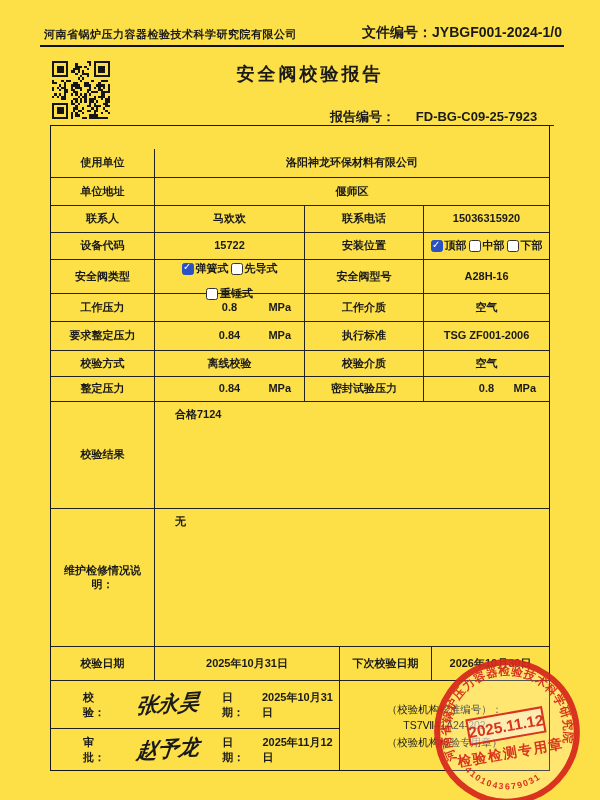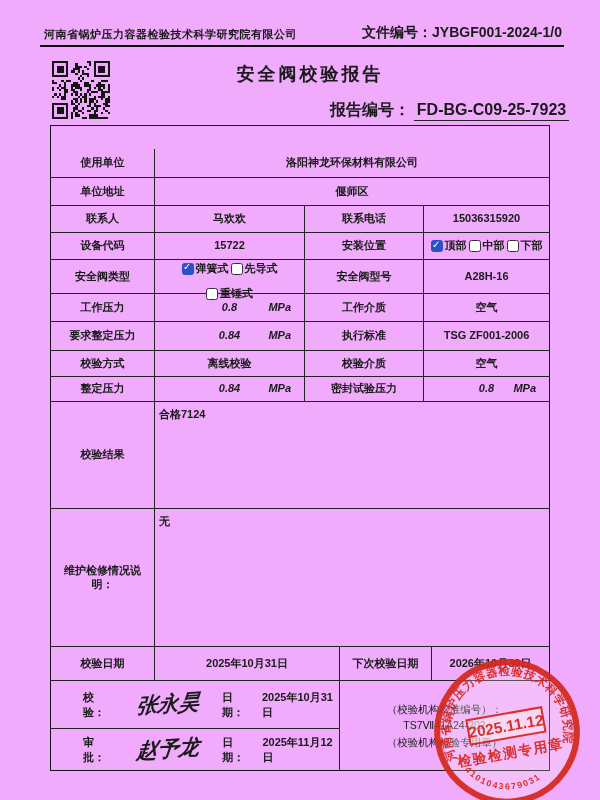--- a/index.html
+++ b/index.html
@@ -2,49 +2,49 @@
 <html><head>
 <meta charset="utf-8">
 <style>
   html,body{margin:0;padding:0;}
   body{
     width:600px;height:800px;overflow:hidden;
     background:#f5f4f0;color:#1a1a1a;
     font-family:"Liberation Sans","DejaVu Sans",sans-serif;
     position:relative;
   }
-  .page{position:absolute;inset:0;background:#f0abfc;}
+  .page{position:absolute;inset:0;background:#fde047;}
 
   
   .doc-header{position:absolute;top:24px;left:44px;right:38px;display:flex;justify-content:space-between;align-items:flex-end;}
   .doc-header .company{font-size:11px;font-weight:700;letter-spacing:.5px;}
   .doc-header .docno{font-size:14px;font-weight:700;}
   .head-rule{position:absolute;top:45px;left:40px;right:36px;height:0;border-top:2.6px solid #111;}
 
   
   .qr{position:absolute;top:61px;left:52px;width:58px;height:58px;}
   .title{position:absolute;top:62px;left:10px;width:100%;text-align:center;font-size:18px;font-weight:700;letter-spacing:3px;}
-  .report-no-line{position:absolute;top:100px;left:330px;font-size:16px;font-weight:700;}
+  .report-no-line{position:absolute;top:108px;left:330px;font-size:13px;font-weight:700;}
   .report-no-val{display:inline-block;min-width:155px;border-bottom:1.6px solid #222;text-align:center;padding-bottom:1px;margin-left:4px;}
 
   
   .tbl{position:absolute;top:125px;left:50px;width:500px;border:1.8px solid #161616;box-sizing:border-box;background:transparent;}
   .tr{display:flex;border-top:1.5px solid #222;}
   .tr.first{border-top:none;margin-top:23px;}
   .td{border-left:1.5px solid #222;display:flex;align-items:center;justify-content:center;
       font-size:11px;font-weight:700;text-align:center;padding:2px 4px;box-sizing:border-box;min-width:0;line-height:1.25;}
   .td.nb{border-left:none;}
   .c1{width:103px;flex:none;}
   .c2{width:150px;flex:none;}
   .c3{width:119px;flex:none;}
   .c4{flex:1;}
   .cd2{width:185px;flex:none;}
   .cd3{width:92px;flex:none;}
-  .topleft{align-items:flex-start;justify-content:flex-start;padding:6px 4px;text-align:left;}
-  .val{position:relative;font-style:italic;}
+  .topleft{align-items:flex-start;justify-content:flex-start;padding:6px 20px;text-align:left;}
+  .val{position:relative;}
   .unit{position:absolute;right:13px;font-weight:700;}
   .wrapc{flex-wrap:wrap;row-gap:11px;}
 
   
   .opt{display:inline-flex;align-items:center;margin:0 1px;}
   .cb{width:10px;height:10px;border:1.4px solid #333;border-radius:2.5px;display:inline-block;margin-right:2px;background:#fff;position:relative;flex:none;}
   .cb.checked{background:#2b52c4;border-color:#2b52c4;}
   .cb.checked::after{content:"✓";position:absolute;left:0.5px;top:-2.5px;font-size:10px;color:#fff;font-weight:700;}
 
   

